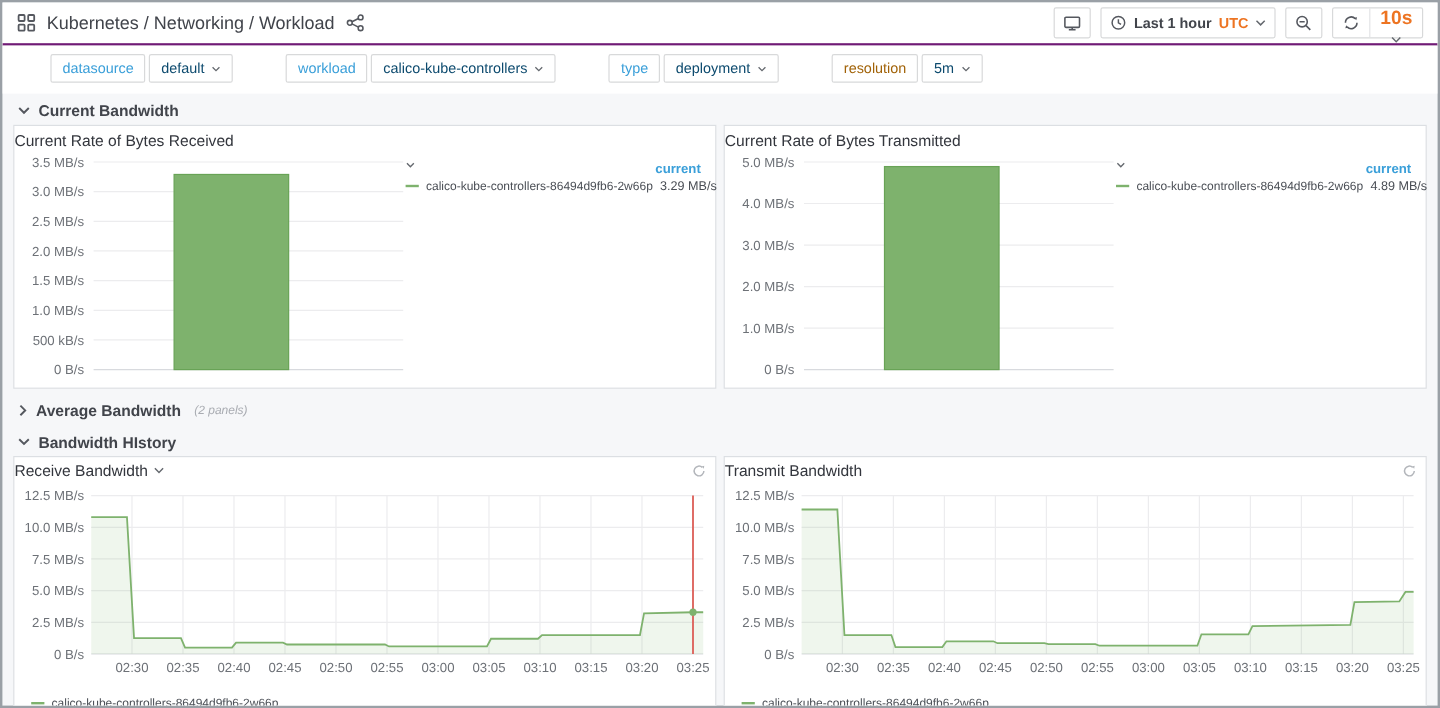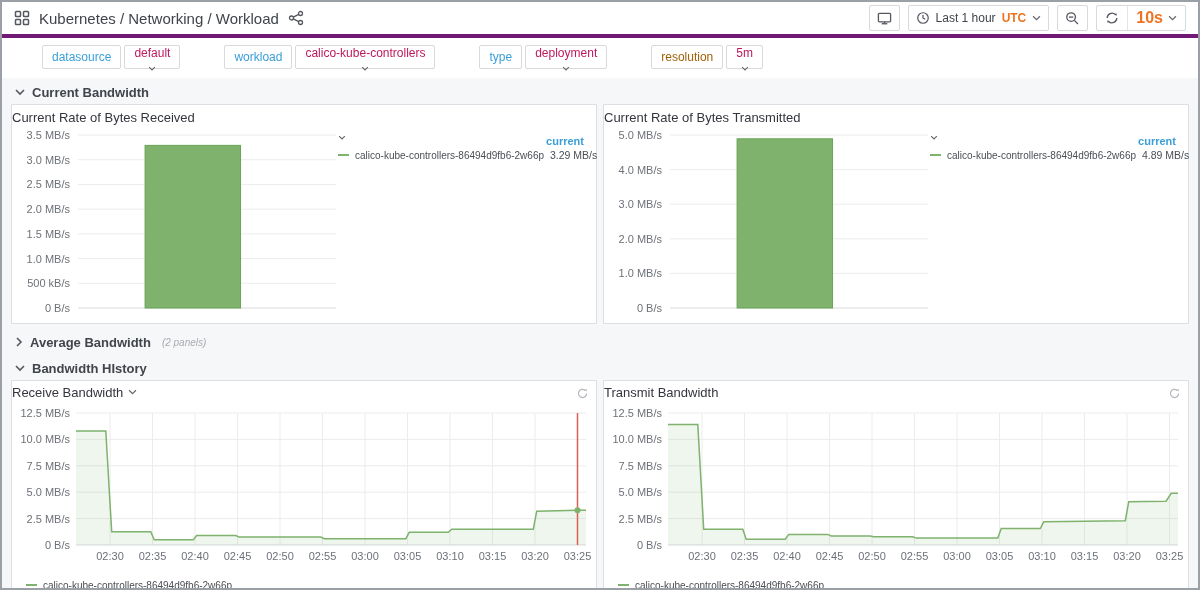--- a/index.html
+++ b/index.html
@@ -12,50 +12,50 @@
     width:1200px; height:590px;
     border:2px solid #9aa0a6;
     background:#f6f7f9;
     overflow:hidden;
   }
   
   .topbar {
     display:flex; align-items:center;
     height:36px; background:#ffffff;
     padding:0 12px;
-    border-bottom:4px solid #701a75;
+    border-bottom:2px solid #701a75;
   }
   .crumb-wrap { display:flex; align-items:center; gap:9px; color:#41444b; }
   .breadcrumb { font-size:15px; font-weight:500; color:#41444b; }
   .icon { display:inline-flex; align-items:center; justify-content:center; color:#55585f; }
   .topbar-right { margin-left:auto; display:flex; gap:8px; align-items:center; }
   .tb-btn {
     height:26px; min-width:28px;
     border:1px solid #d8d9da; border-radius:2px;
     background:#fff; display:flex; align-items:center; justify-content:center;
     padding:0 7px; gap:6px; color:#41444b; font-size:12px; cursor:pointer;
   }
   .tb-group { display:flex; height:26px; border:1px solid #d8d9da; border-radius:2px; background:#fff; }
   .tb-seg { display:flex; align-items:center; gap:5px; padding:0 8px; cursor:pointer; }
-  .tb-seg + .tb-seg { border-left:1px solid #e3e4e6; }
+  .tb-seg + .tb-seg { border-left:1px solid #e3e4e6;flex-direction:column; }
   .orange { font-weight:700; }
-  .tp-text { font-weight:400; }
+  .tp-text { font-weight:700; }
   
   .submenu {
     display:flex; align-items:center; gap:16px;
     padding:7px 12px 9px; background:#fff;
   }
   .var { display:flex; gap:3px;padding-left:28px; }
   .chip {
     height:24px; display:flex; align-items:center; gap:6px;
     border:1px solid #d8d9da; border-radius:2px; background:#fff;
     padding:0 9px; font-size:12px;
   }
   .chip.lab { font-weight:500; }
-  .chip.val { color:#be185d; cursor:pointer;flex-direction:column; }
+  .chip.val { color:#0c4a6e; cursor:pointer; }
   
   .row-head {
     display:flex; align-items:center; gap:7px;
     height:24px; padding:0 13px; margin-top:2px;
     font-size:13px; font-weight:700; color:#41444b; cursor:pointer;
   }
   .row-detail { font-style:italic; font-weight:400; font-size:10px; color:#a9acb2; margin-left:4px; }
   .grid { display:flex; gap:6px; padding:0 9px; }
   .panel { background:#fff; border:1px solid #dcdfe3; position:relative; }
   .panel.bar { width:586px; height:220px; }

